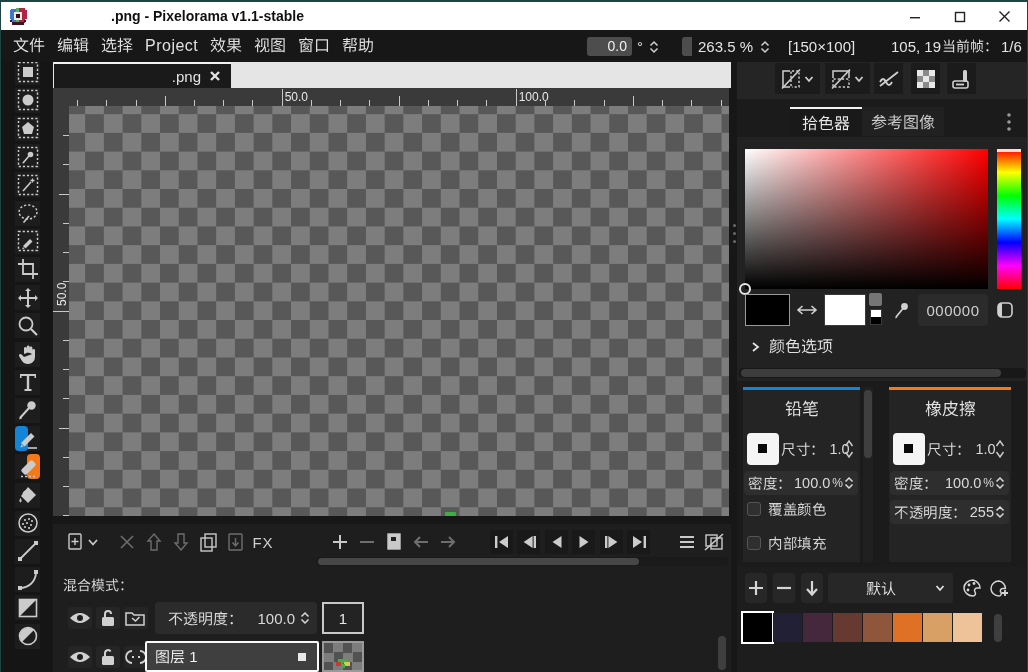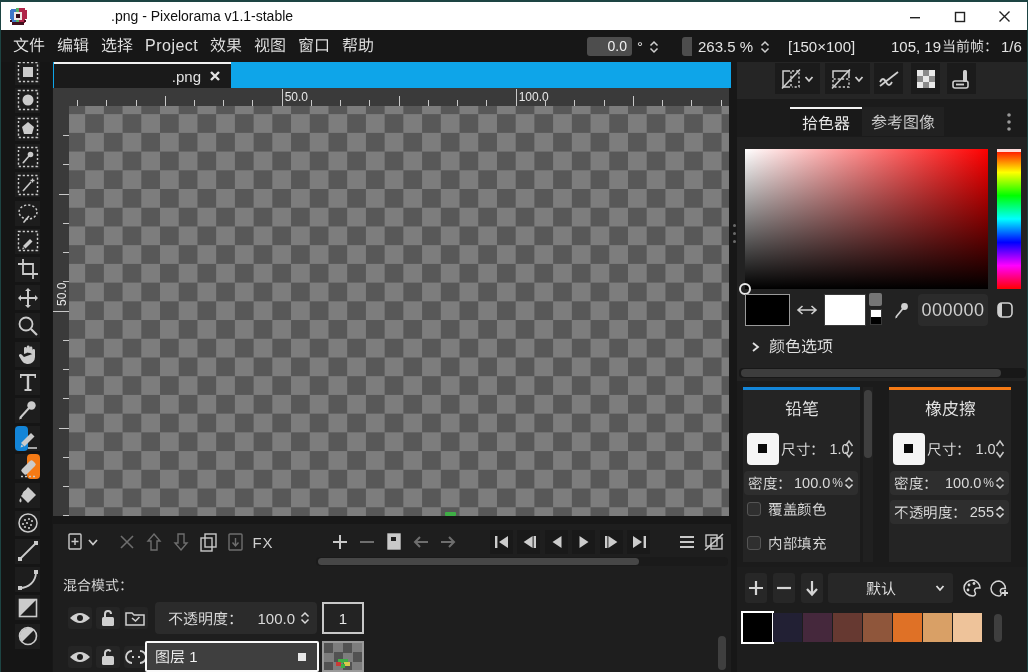--- a/index.html
+++ b/index.html
@@ -7,21 +7,21 @@
   .app{position:relative;width:1028px;height:672px;overflow:hidden;
        background:#171717;font-family:"Liberation Sans",sans-serif;color:#dcdcdc;
        -webkit-font-smoothing:antialiased;}
   .abs{position:absolute;}
   .cjk{width:1em;height:1em;display:inline-block;vertical-align:-0.14em;}
   .ic{display:inline-flex;align-items:center;justify-content:center;}
   .ic svg{display:block;}
 
   
   .titlebar{left:0;top:0;width:1028px;height:30px;background:#fff;
-            border-top:2px solid #1d4443;border-left:1px solid #1d4443;border-right:1px solid #1d4443;}
+            border-top:2px solid #1d4443;border-left:1px solid #1d4443;border-right:1px solid #1d4443;font-weight:bold;}
   .titlebar .applogo{left:9px;top:5px;width:17px;height:19px;}
   .titlebar .title{left:110px;top:0;height:28px;line-height:28px;font-size:14px;color:#101010;}
   .winbtn{top:0;height:29px;width:45px;display:flex;align-items:center;justify-content:center;color:#222;}
   .winbtn.min{left:891px;} .winbtn.max{left:936px;} .winbtn.close{left:981px;}
 
   
   .menubar{left:1px;top:30px;width:1026px;height:32px;background:#171717;}
   .menu-items{left:12px;top:0;height:32px;display:flex;align-items:center;gap:12px;font-size:16px;color:#e0e0e0;}
   .menu-item{white-space:nowrap;letter-spacing:0.5px;}
   .status{top:0;height:32px;display:flex;align-items:center;font-size:15px;color:#e3e3e3;}
@@ -34,21 +34,21 @@
   .framelabel{left:941px;font-size:14px;} .framecount{left:1000px;}
 
   
   .toolbar{left:1px;top:62px;width:51px;height:610px;background:#151515;overflow:hidden;}
   .toolbtn{position:absolute;left:14px;width:25px;height:25px;background:#1d1d1d;display:flex;align-items:center;justify-content:center;color:#cbcbcb;}
   .toolbtn .hl{position:absolute;top:0;width:13px;height:25px;border-radius:4px;}
   .toolbtn .hl.l{left:0;} .toolbtn .hl.r{right:0;}
   .toolbtn .ic{position:relative;}
 
   
-  .tabbar{left:53px;top:62px;width:678px;height:26px;background:#0ea5e9;}
+  .tabbar{left:53px;top:62px;width:678px;height:26px;background:#e5e5e5;}
   .tab{left:1px;top:0;width:177px;height:26px;background:#1a1a1a;border-top:2px solid #f2f2f2;
        display:flex;align-items:center;justify-content:flex-end;padding-right:9px;gap:7px;font-size:15px;color:#e3e3e3;}
   .viewport{left:53px;top:88px;width:675.6px;height:428px;background:#3a3a3a;overflow:hidden;}
   .ruler-h{left:0;top:0;width:675.6px;height:18px;}
   .ruler-v{left:0;top:0;width:16px;height:428px;}
   .tick{position:absolute;background:#c8c8c8;}
   .rlabel{position:absolute;font-size:12px;color:#e8e8e8;white-space:nowrap;}
   .checker{left:16px;top:17.9px;width:659.6px;height:410.6px;
      background-image:conic-gradient(#7d7d7d 25%,#585858 0 50%,#7d7d7d 0 75%,#585858 0);
      background-size:37.44px 37.44px;background-position:-21.3px -29.3px;}
@@ -97,21 +97,21 @@
     background:linear-gradient(to bottom,#f00 0%,#ff0 16.7%,#0f0 33.3%,#0ff 50%,#00f 66.7%,#f0f 83.3%,#f00 100%);}
   .huehandle{left:260px;top:12px;width:24px;height:3px;background:#fff;opacity:.85;}
   .swatchL{left:8px;top:157px;width:45px;height:32px;background:#000;border:1px solid #9a9a9a;}
   .swapbtn{left:57px;top:160px;width:25px;height:26px;color:#cfcfcf;}
   .swatchR{left:87px;top:157px;width:42px;height:32px;background:#fff;border:1px solid #3a3a3a;}
   .minigray{left:132px;top:156px;width:13px;height:13px;background:#757575;border-radius:2px;}
   .minibw{left:133px;top:172px;width:12px;height:16px;border:1px solid #3a3a3a;
           background:linear-gradient(to bottom,#fff 0 50%,#000 50% 100%);}
   .dropbtn{left:151px;top:158px;width:26px;height:30px;color:#d0d0d0;}
   .hexfield{left:181px;top:157px;width:70px;height:32px;background:#2b2b2b;border-radius:4px;
-            display:flex;align-items:center;justify-content:center;font-size:18px;color:#cfcfcf;letter-spacing:0.5px;}
+            display:flex;align-items:center;justify-content:center;font-size:15px;color:#cfcfcf;letter-spacing:0.5px;}
   .shapebtn{left:255px;top:158px;width:26px;height:30px;color:#d0d0d0;}
   .coloropts{left:12px;top:198px;height:24px;display:flex;align-items:center;gap:8px;font-size:16px;color:#e0e0e0;}
   .hscroll-rp{left:2px;top:231px;width:287px;height:10px;background:#181818;border-radius:4px;}
   .hscroll-rp .thumb{position:absolute;left:2px;top:1px;width:260px;height:8px;background:#3d3d3d;border-radius:4px;}
 
   
   .toolopt{position:absolute;top:325px;height:175px;background:#242424;}
   .toolopt.left{left:6px;width:117px;}
   .toolopt.right{left:152px;width:122px;}
   .toolopt .accent{position:absolute;left:0;top:0;width:100%;height:3px;}

